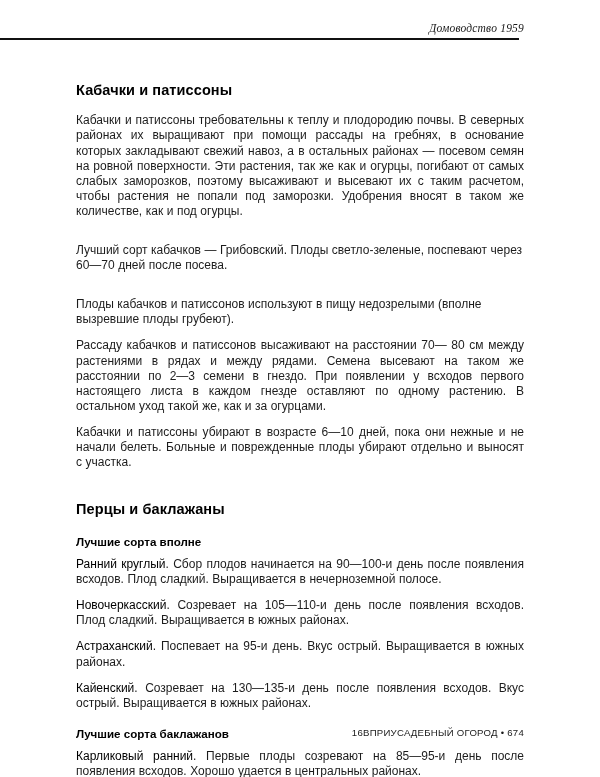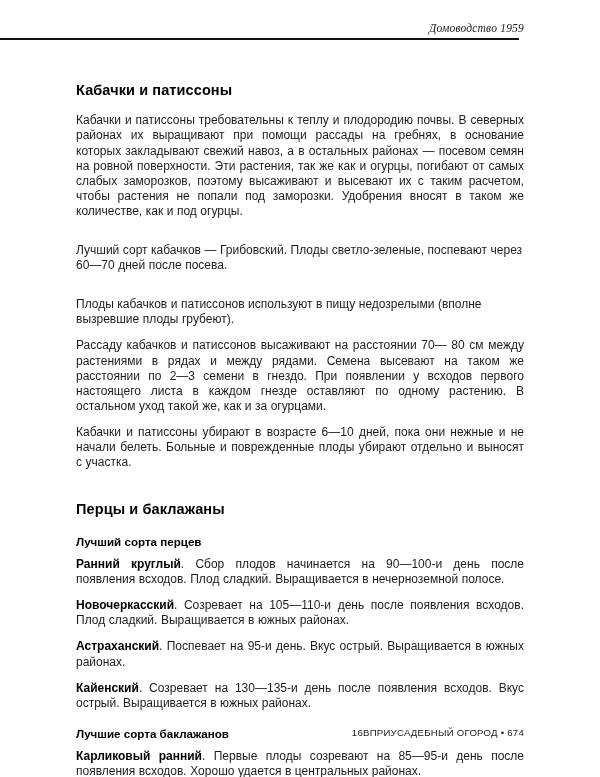--- a/index.html
+++ b/index.html
@@ -88,21 +88,21 @@
     word-spacing: 0.2px;
   }
   p.para.flush {
     text-align: left;
     margin-top: 24px;
   }
   p.para:last-child {
     margin-bottom: 0;
   }
   .variety {
-    font-weight: bold;
+    font-weight: normal;
     color: #000000;
   }
 
   
   .footer {
     position: absolute;
     left: 7px;
     right: 0;
     bottom: 34px;
     height: 16px;
@@ -138,21 +138,21 @@
 
     <p class="para flush">Плоды кабачков и патиссонов используют в пищу недозрелыми (вполне вызревшие плоды грубеют).</p>
 
     <p class="para">Рассаду кабачков и патиссонов высаживают на расстоянии 70— 80 см между растениями в рядах и между рядами. Семена высевают на таком же расстоянии по 2—3 семени в гнездо. При появлении у всходов первого настоящего листа в каждом гнезде оставляют по одному растению. В остальном уход такой же, как и за огурцами.</p>
 
     <p class="para">Кабачки и патиссоны убирают в возрасте 6—10 дней, пока они нежные и не начали белеть. Больные и поврежденные плоды убирают отдельно и выносят с участка.</p>
 
     <h1 class="section-title second">Перцы и баклажаны</h1>
 
 
-    <h2 class="sub-title">Лучший сорта перцев</h2>
+    <h2 class="sub-title">Лучшие сорта вполне</h2>
 
     <p class="para"><span class="variety">Ранний круглый</span><span>. Сбор плодов начинается на 90—100-и день после появления всходов. Плод сладкий. Выращивается в нечерноземной полосе.</span></p>
 
     <p class="para"><span class="variety">Новочеркасский</span><span>. Созревает на 105—110-и день после появления всходов. Плод сладкий. Выращивается в южных районах.</span></p>
 
     <p class="para"><span class="variety">Астраханский</span><span>. Поспевает на 95-и день. Вкус острый. Выращивается в южных районах.</span></p>
 
     <p class="para"><span class="variety">Кайенский</span><span>. Созревает на 130—135-и день после появления всходов. Вкус острый. Выращивается в южных районах.</span></p>
 
     <h2 class="sub-title">Лучшие сорта баклажанов</h2>

